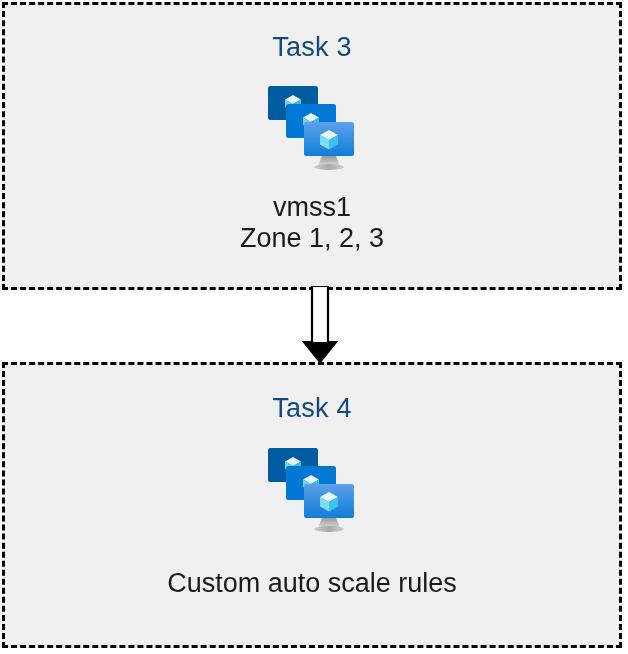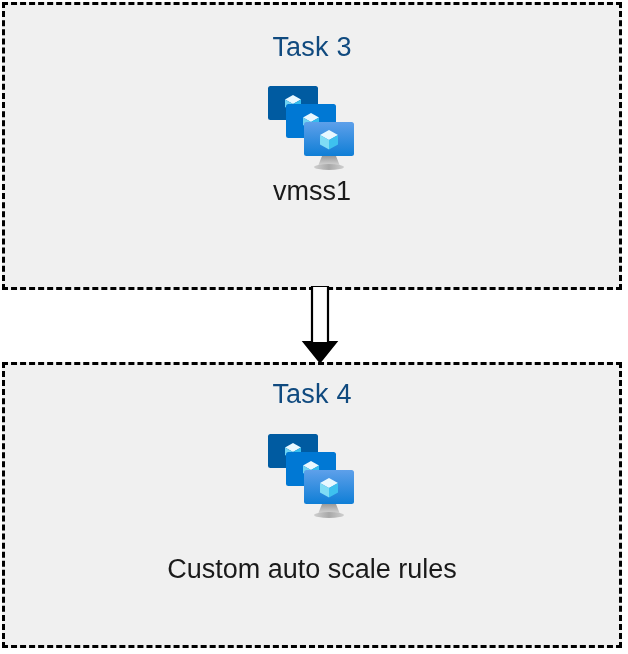--- a/index.html
+++ b/index.html
@@ -45,38 +45,38 @@
 
   .task-title {
     color: #104a7f;
     font-size: 27px;
     line-height: 1;
     font-weight: 400;
     letter-spacing: 0.2px;
     white-space: nowrap;
   }
   .task-box.top .task-title { margin-top: 29px; }
-  .task-box.bottom .task-title { margin-top: 16px; }
+  .task-box.bottom .task-title { margin-top: 30px; }
 
   
   .vmss-icon {
     display: block;
   }
   .task-box.top .vmss-icon { margin-top: 19px; }
   .task-box.bottom .vmss-icon { margin-top: 20px; }
 
   
   .caption {
     color: #1a1a1a;
     font-size: 27px;
     line-height: 1.16;
     text-align: center;
     white-space: nowrap;
   }
-  .task-box.top .caption { }
+  .task-box.top .caption { margin-top: 16px; }
   .task-box.bottom .caption { margin-top: 30px; }
   .caption .line { display: block; }
 
   
   .connector {
     position: absolute;
     left: 298px;
     top: 286px;
     width: 44px;
     height: 80px;
@@ -127,20 +127,21 @@
       <rect x="44" y="42" width="50" height="34" rx="2.5" fill="url(#frontMon1)"></rect>
       <g>
         <polygon points="69,50 78,55 69,60 60,55" fill="#e8f8ff"></polygon>
         <polygon points="60,55 69,60 69,69.5 60,64.5" fill="#7fdcf5"></polygon>
         <polygon points="78,55 69,60 69,69.5 78,64.5" fill="#3ec1ef"></polygon>
       </g>
     </svg>
 
     <div class="caption">
       <span class="line">vmss1</span>
+      <span class="line">Zone 1, 2, 3</span>
     </div>
   </div>
 
   <svg class="connector" viewBox="0 0 44 80" xmlns="http://www.w3.org/2000/svg">
 
     <path d="M 14 0 L 14 56 L 6 56 L 22 76 L 38 56 L 30 56 L 30 0 Z" fill="#ffffff" stroke="#000000" stroke-width="2.2" stroke-linejoin="miter"></path>
     <polygon points="6,56 38,56 22,76" fill="#000000"></polygon>
   </svg>
 
   <div class="task-box bottom">

